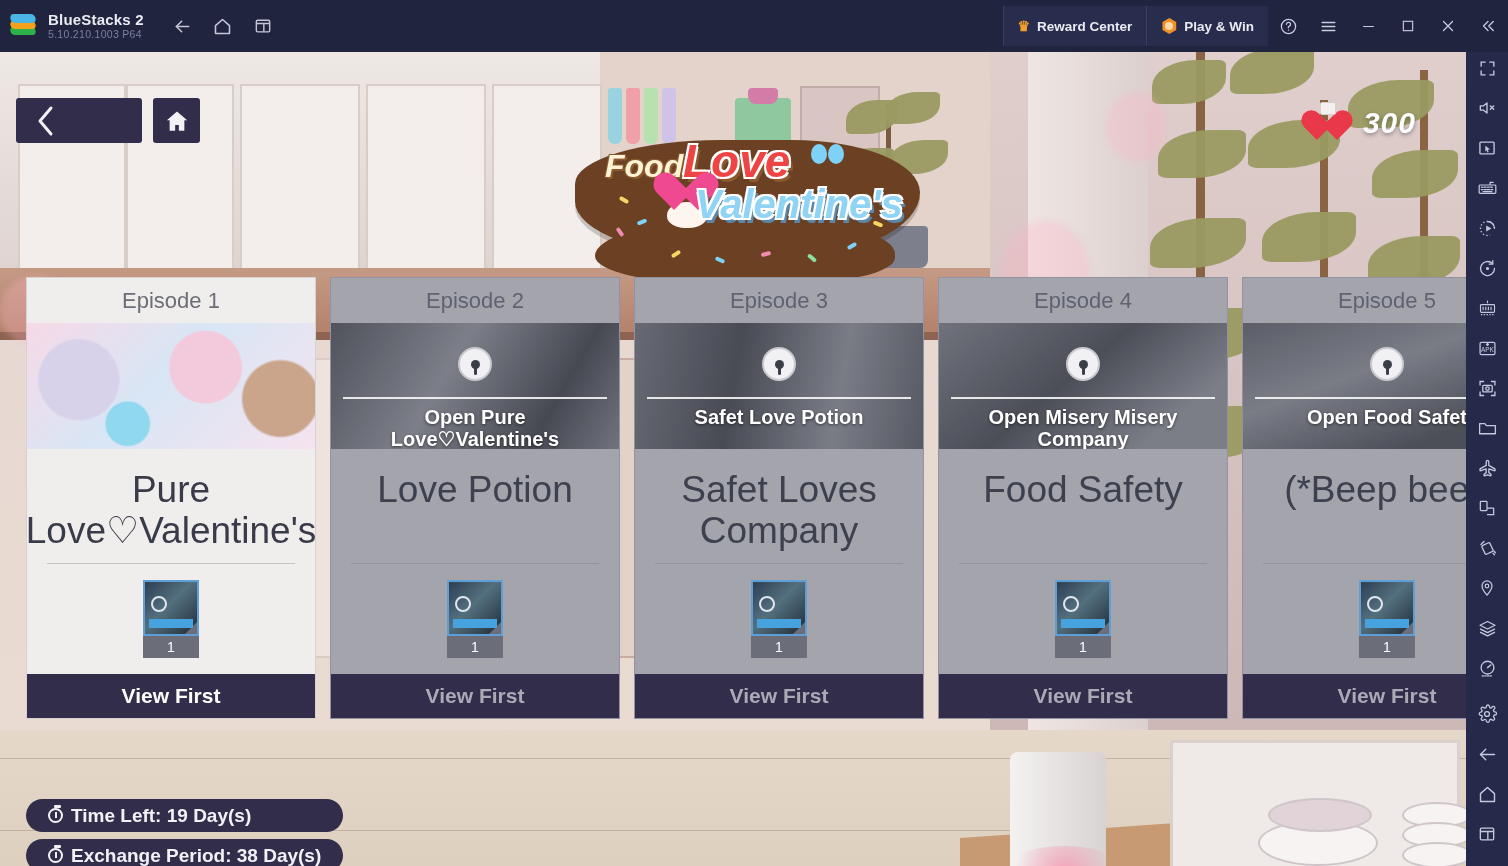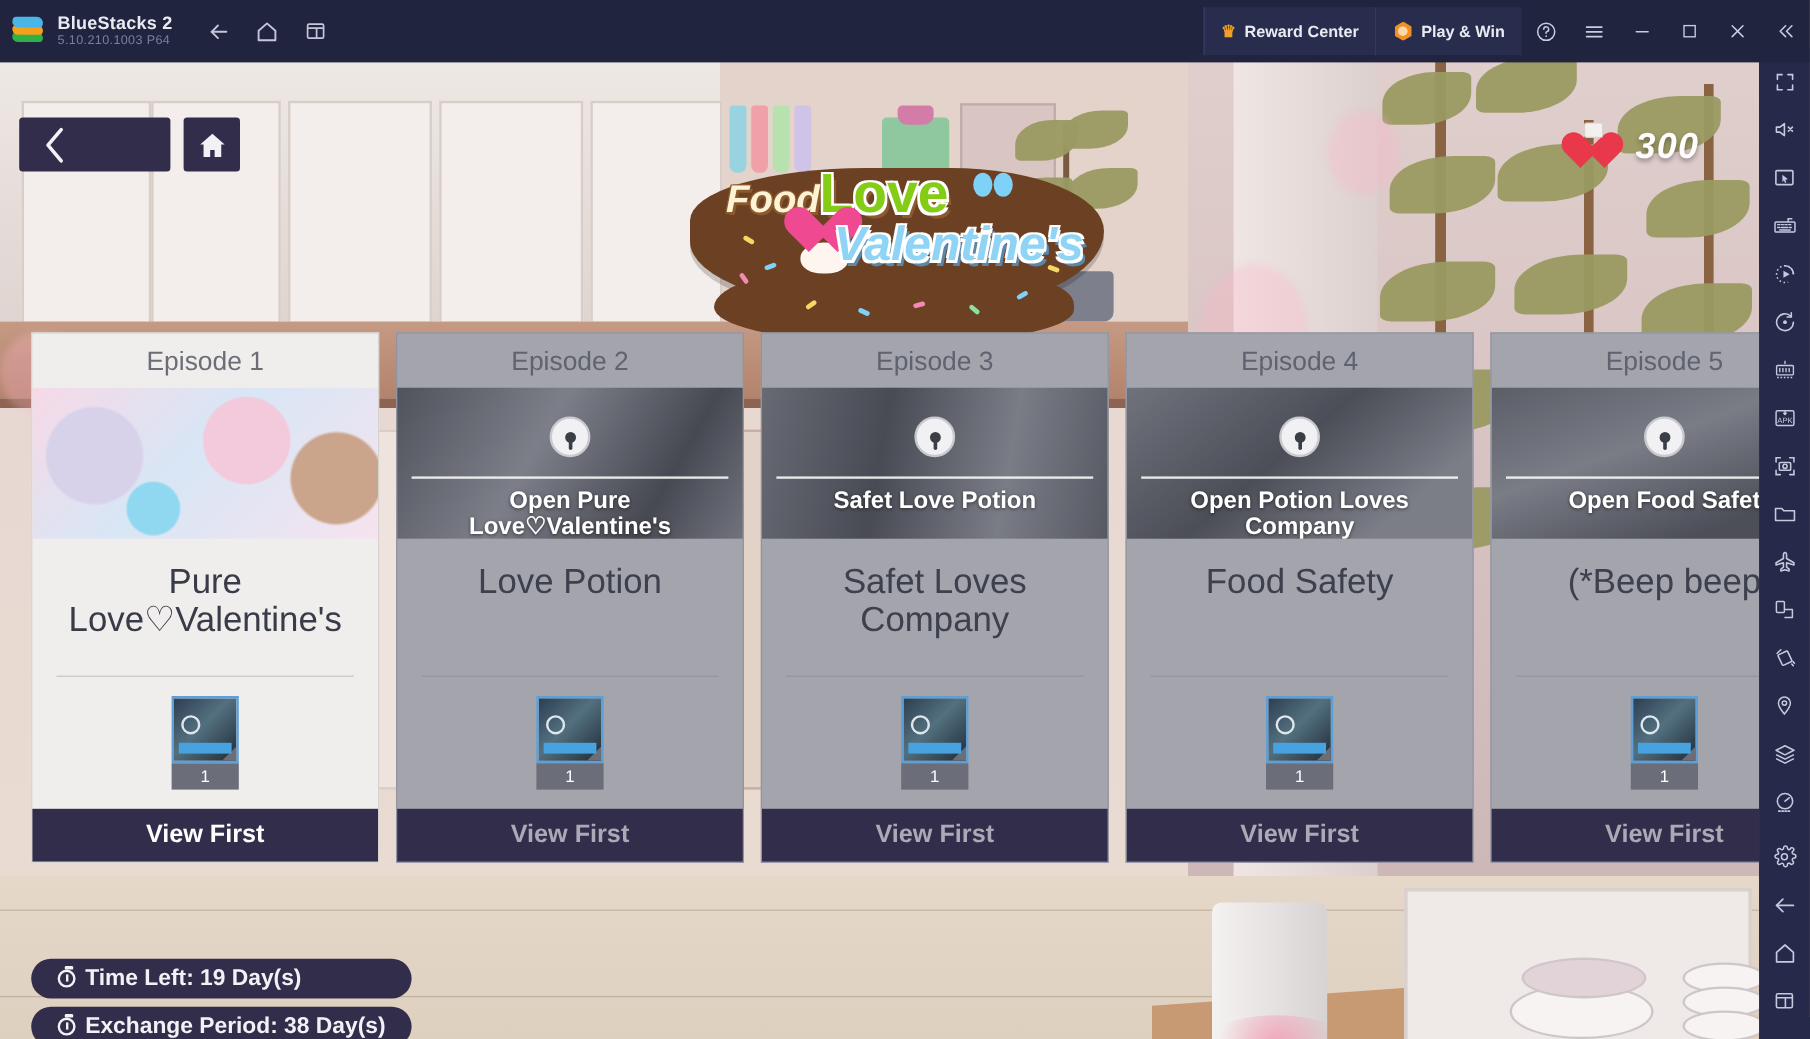--- a/index.html
+++ b/index.html
@@ -83,21 +83,21 @@
   .choco { position:absolute; left:0; top:38px; width:345px; height:118px;
     background:#6b4023; border-radius:46% 40% 44% 50%/40% 48% 60% 52%;
     box-shadow:0 5px 0 rgba(0,0,0,.18); }
   .choco2 { position:absolute; left:20px; top:120px; width:300px; height:62px;
     background:#6b4023; border-radius:50% 46% 48% 52%/70% 66% 54% 58%; }
   .sprinkle { position:absolute; width:10px; height:4px; border-radius:2px; }
   .logo-pure { position:absolute; left:30px; top:46px; font-size:32px; font-weight:bold;
     font-style:italic; color:#fff3d6; text-shadow:2px 2px 0 #8a5a2e,-1px -1px 0 #8a5a2e,
       1px -1px 0 #8a5a2e,-1px 1px 0 #8a5a2e; }
   .logo-love { position:absolute; left:108px; top:32px; font-size:46px; font-weight:bold;
-    color:#84cc16; text-shadow:2px 2px 0 #fff,-2px -2px 0 #fff,
+    font-style:italic; color:#ef4444; text-shadow:2px 2px 0 #fff,-2px -2px 0 #fff,
       2px -2px 0 #fff,-2px 2px 0 #fff,4px 5px 0 #8a5a2e; }
   .logo-val { position:absolute; left:120px; top:80px; font-size:40px; font-weight:bold;
     font-style:italic; color:#8fd4f5; text-shadow:2px 2px 0 #fff,-2px -2px 0 #fff,
       2px -2px 0 #fff,-2px 2px 0 #fff,4px 5px 0 #5a86a8; }
   .logo-heart { position:absolute; left:88px; top:72px; width:44px; height:40px; }
   .logo-heart::before,.logo-heart::after { content:""; position:absolute; width:24px; height:36px;
     background:#ef4a91; border-radius:14px 14px 0 0; top:0; }
   .logo-heart::before { left:11px; transform:rotate(-45deg); transform-origin:0 100%; }
   .logo-heart::after { left:11px; transform:rotate(45deg); transform-origin:100% 100%; }
   .logo-cream { position:absolute; left:92px; top:100px; width:40px; height:26px;
@@ -152,21 +152,21 @@
     width:34px; height:34px; border-radius:50%; background:#f1f1f3; border:2px solid #c9cacf;
     display:flex; align-items:center; justify-content:center; }
   .lock b { width:9px; height:9px; border-radius:50%; background:#3b3d47; position:relative; display:block; }
   .lock b::after { content:""; position:absolute; left:3px; top:8px; width:3px; height:7px;
     background:#3b3d47; border-radius:0 0 2px 2px; }
   .lock-rule { position:absolute; left:12px; right:12px; top:74px; height:2px; background:rgba(255,255,255,.85); }
   .lock-text { position:absolute; left:8px; right:8px; top:84px; text-align:center;
     color:#fff; font-size:20px; font-weight:bold; line-height:1.08;
     text-shadow:0 1px 3px rgba(0,0,0,.55); white-space:pre-line; }
   .card-title { flex:1; display:flex; align-items:flex-start; justify-content:center;
-    padding:20px 10px 0; text-align:center; font-size:29px; line-height:1.12; }
+    padding:20px 10px 0; text-align:center; font-size:37px; line-height:1.12; }
   .card.unlocked .card-title { color:#3a3b48; }
   .card.locked .card-title { color:#3d404d; }
   .rule { height:1px; margin:0 20px 0; background:rgba(120,120,130,.35); }
   .reward { height:110px; display:flex; align-items:flex-start; justify-content:center; padding-top:16px; }
   .item { width:56px; position:relative; }
   .item-img { width:56px; height:56px; border:2px solid #5f9fd6;
     background:linear-gradient(135deg,#2d3f52,#53707f 45%,#1f2b38); position:relative; overflow:hidden; }
   .item-img::before { content:""; position:absolute; left:6px; top:14px; width:12px; height:12px;
     border:2px solid #dfe7ee; border-radius:50%; }
   .item-img::after { content:""; position:absolute; left:4px; bottom:6px; right:4px; height:9px;
@@ -467,21 +467,21 @@
         <div class="card-head">
             <span>Episode 4</span>
           </div>
         <div class="thumb">
           <div class="thumb-art gray4"></div>
             <div class="thumb-dim"></div>
           <div class="lock">
               <b></b>
             </div>
           <div class="lock-rule"></div>
-          <div class="lock-text">Open Potion Loves
+          <div class="lock-text">Open Misery Misery
 Company</div>
         </div>
         <div class="card-title">Food Safety</div>
         <div class="rule"></div>
         <div class="reward">
           <div class="item">
             <div class="item-img">
                 <div class="item-corner"></div>
               </div>
             <div class="item-qty">1</div>

